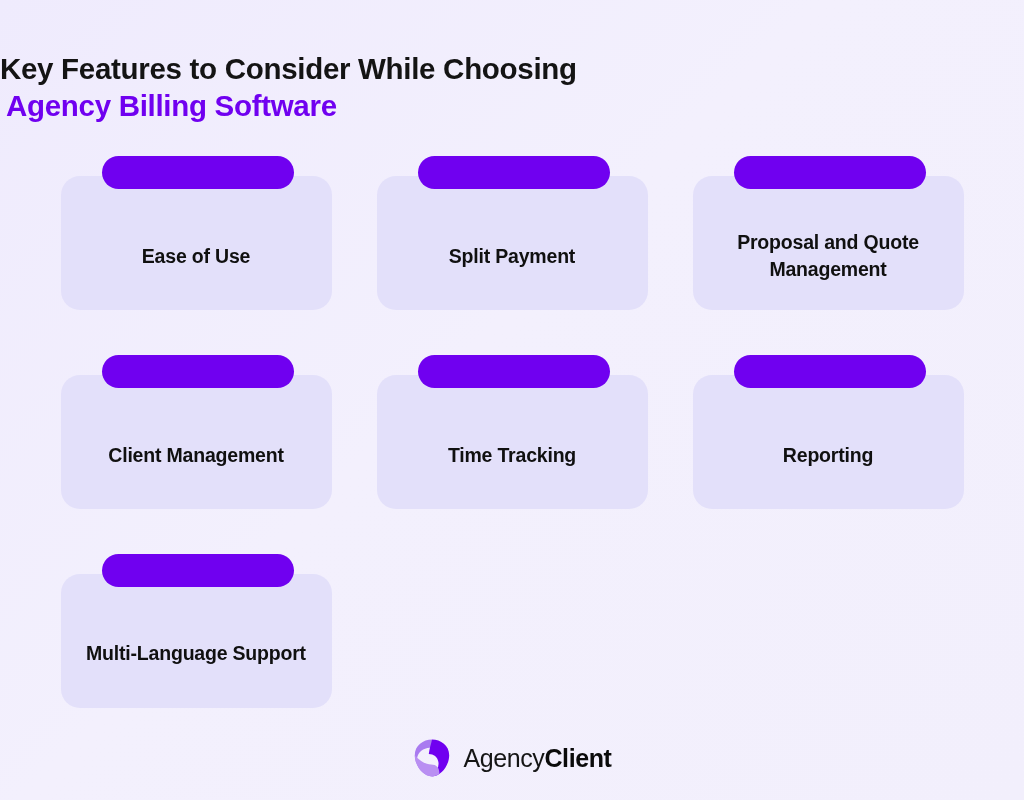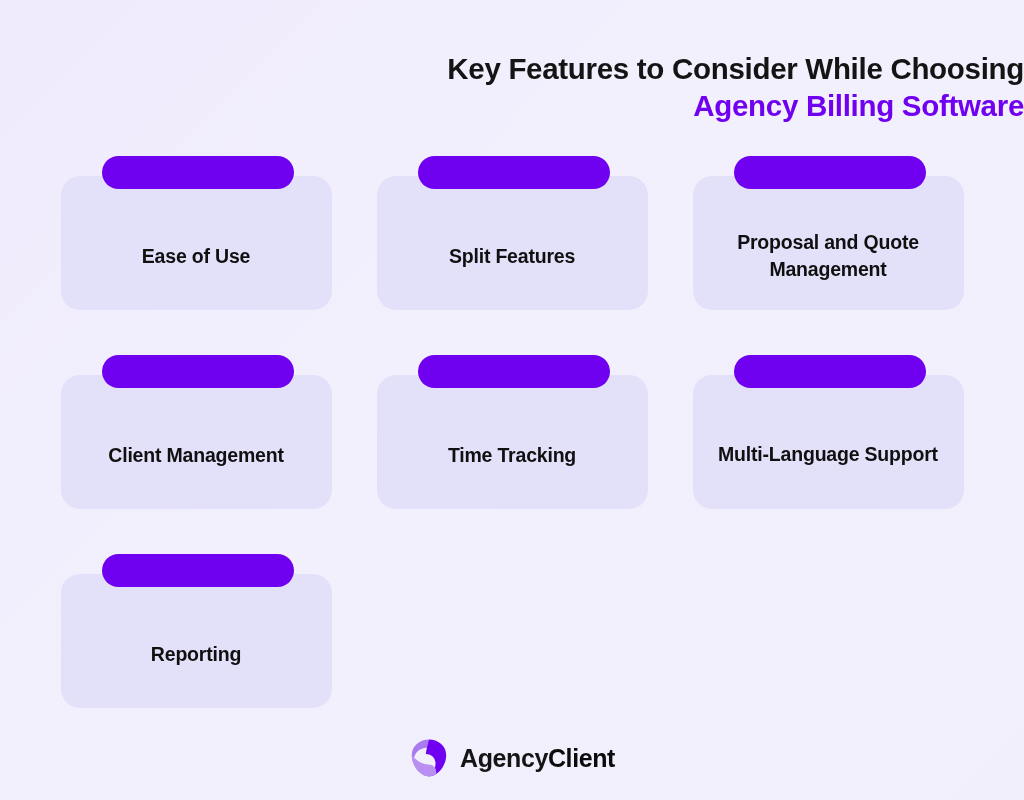--- a/index.html
+++ b/index.html
@@ -23,21 +23,21 @@
     width: 1024px;
     height: 800px;
     display: flex;
     flex-direction: column;
     align-items: center;
   }
 
   
   .heading {
     width: 100%;
-    text-align: right;
+    text-align: left;
     margin-top: 50px;
     line-height: 1.26;
   }
 
   .heading-line {
     display: block;
     font-size: 29.5px;
     font-weight: bold;
     letter-spacing: -0.3px;
   }
@@ -117,21 +117,21 @@
     display: block;
   }
 
   .logo-text {
     font-size: 25px;
     line-height: 1;
     letter-spacing: -0.4px;
     white-space: nowrap;
   }
 
-  .logo-text .w1 { font-weight: bold; color: #151515; }
+  .logo-text .w1 { font-weight: normal; color: #151515; }
   .logo-text .w2 { font-weight: bold; color: #0B0B0B; }
 </style>
 </head>
 <body>
 
 <div class="poster">
 
   <div class="heading">
     <span class="heading-line line1">Key Features to Consider While Choosing</span>
     <span class="heading-line line2">Agency Billing Software</span>
@@ -144,21 +144,21 @@
       <div class="card">
         <div class="card-label">Ease of Use</div>
       </div>
     </div>
 
 
 
     <div class="card-wrap">
       <div class="card-tab"></div>
       <div class="card">
-        <div class="card-label">Split Features</div>
+        <div class="card-label">Split Payment</div>
       </div>
     </div>
 
     <div class="card-wrap">
       <div class="card-tab"></div>
       <div class="card">
         <div class="card-label two-line">Proposal and Quote Management</div>
       </div>
     </div>
 
@@ -172,28 +172,28 @@
     <div class="card-wrap">
       <div class="card-tab"></div>
       <div class="card">
         <div class="card-label">Time Tracking</div>
       </div>
     </div>
 
     <div class="card-wrap">
       <div class="card-tab"></div>
       <div class="card">
+        <div class="card-label">Reporting</div>
+      </div>
+    </div>
+
+    <div class="card-wrap">
+      <div class="card-tab"></div>
+      <div class="card">
         <div class="card-label two-line">Multi-Language Support</div>
-      </div>
-    </div>
-
-    <div class="card-wrap">
-      <div class="card-tab"></div>
-      <div class="card">
-        <div class="card-label">Reporting</div>
       </div>
     </div>
 
   </div>
 
   <div class="logo">
     <svg class="logo-mark" viewBox="0 0 100 100">
       <path d="M50 4 C28 4 7 19 7 43 C7 68 27 96 50 96 C49 80 38 72 26 70 C14 68 10 56 14 45 C19 31 34 24 50 24 Z" fill="#A97BF0"></path>
       <path d="M50 4 C72 4 93 19 93 43 C93 68 73 96 50 96 C62 84 68 72 66 60 C64 47 54 40 42 40 C44 26 48 14 50 4 Z" fill="#7000F0"></path>
       <path d="M50 96 C27 96 7 68 7 43 C20 58 34 66 48 66 C62 66 70 76 68 90 C62 94 56 96 50 96 Z" fill="#B98FF2"></path>

